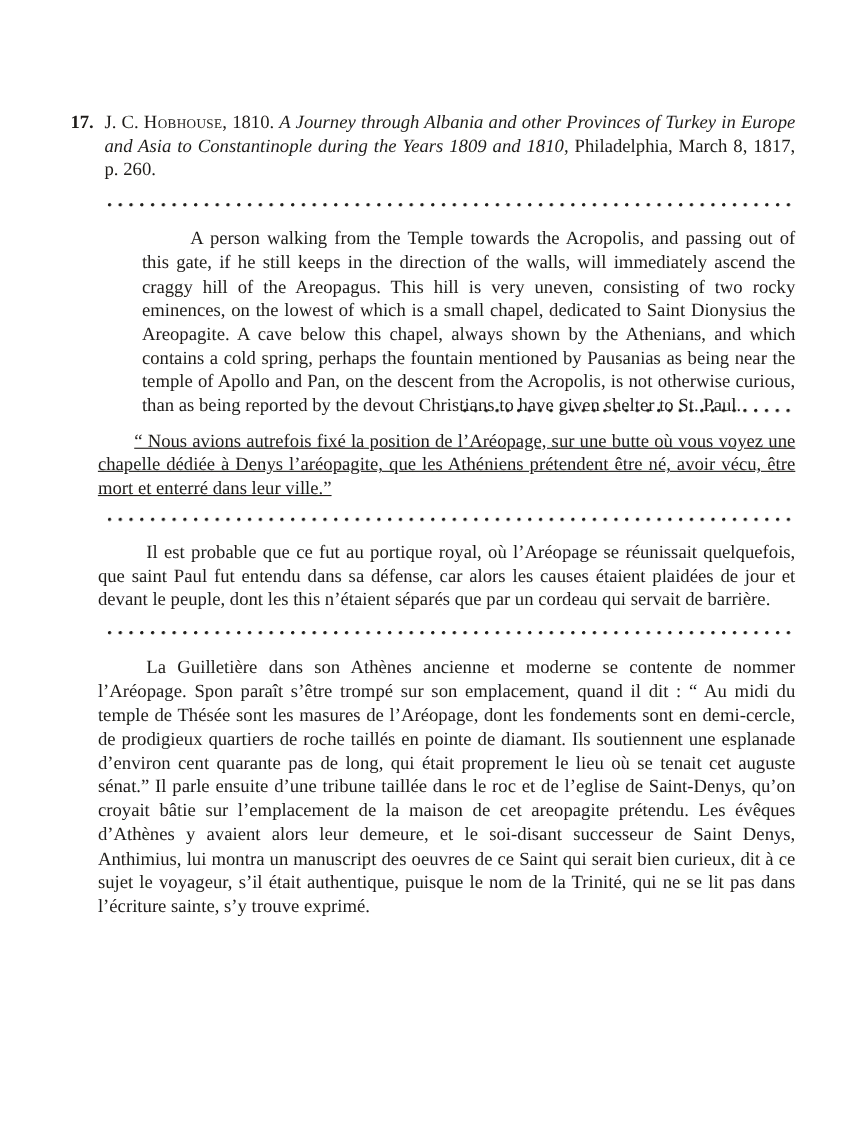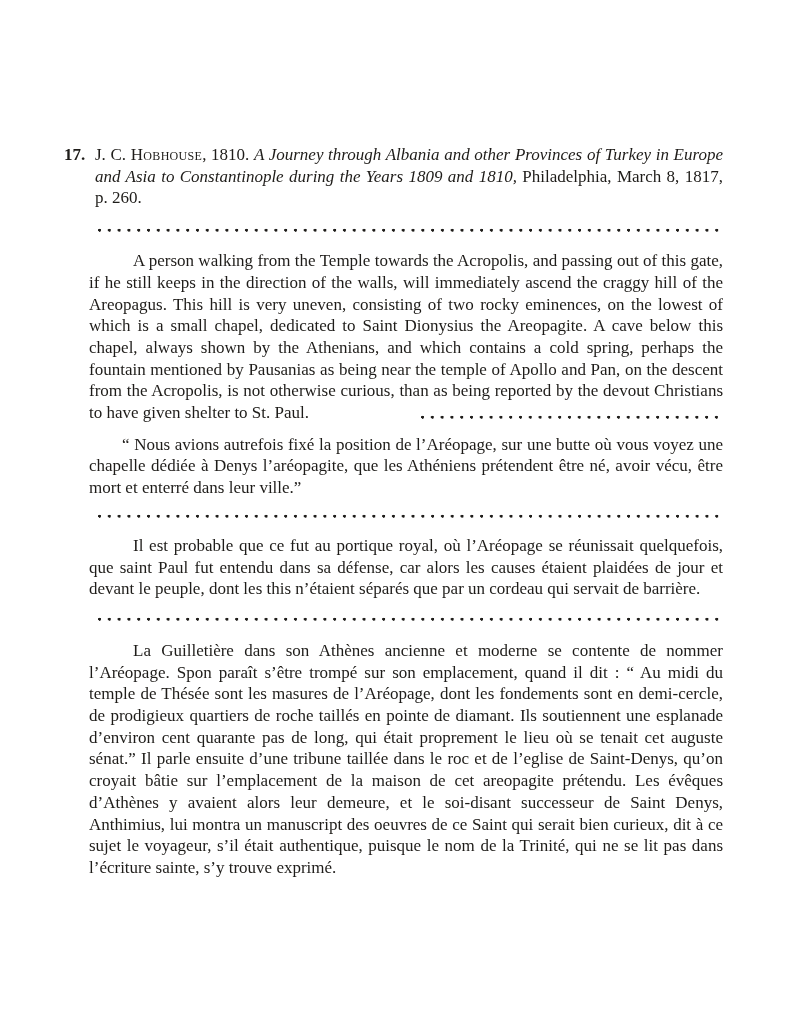--- a/index.html
+++ b/index.html
@@ -44,41 +44,41 @@
     width:634px;
     font-size:17px;
     line-height:21.7px;
   }
   .entry{ position:relative; padding-left:6px; }
   .entry-num{
     position:absolute;
     left:-25px; top:0;
     font-weight:bold;
   }
-  .citation{ text-align:justify;margin-top:44px; }
+  .citation{ text-align:justify; }
   .sc{ font-variant:small-caps; letter-spacing:0.3px; }
   .it{ font-style:italic; }
   .para{ text-align:justify; }
   .indent{ text-indent:44px; }
   .quote-indent{ text-indent:33px; }
-  .rel{ position:relative; }
+  .rel{ position:relative;margin-left:40px; }
   
   .dotrow{
     height:6px;
     background-image:radial-gradient(circle at 1.6px 3.2px, var(--ink) 1.25px, rgba(0,0,0,0) 1.75px);
     background-size:9.8px 6px;
     background-repeat:repeat-x;
   }
   .dotsep{ margin-left:9px; }
   .sep1{ margin-top:18px; }
   .sep2{ margin-top:14px; }
   .sep3{ margin-top:16px; }
   .mt-para1{ margin-top:17px; }
   .mt-entry18{ margin-top:22px; }
-  .mt-quote{ margin-top:10px; }
+  .mt-quote{ margin-top:10px;text-decoration:underline; }
   .mt-para2{ margin-top:16px; }
   .mt-para3{ margin-top:18px;font-family:Liberation Serif, serif; }
   .leader{
     position:absolute;
     right:0; bottom:4px;
     width:302px;
   }
 </style>
 </head>
 <body>

